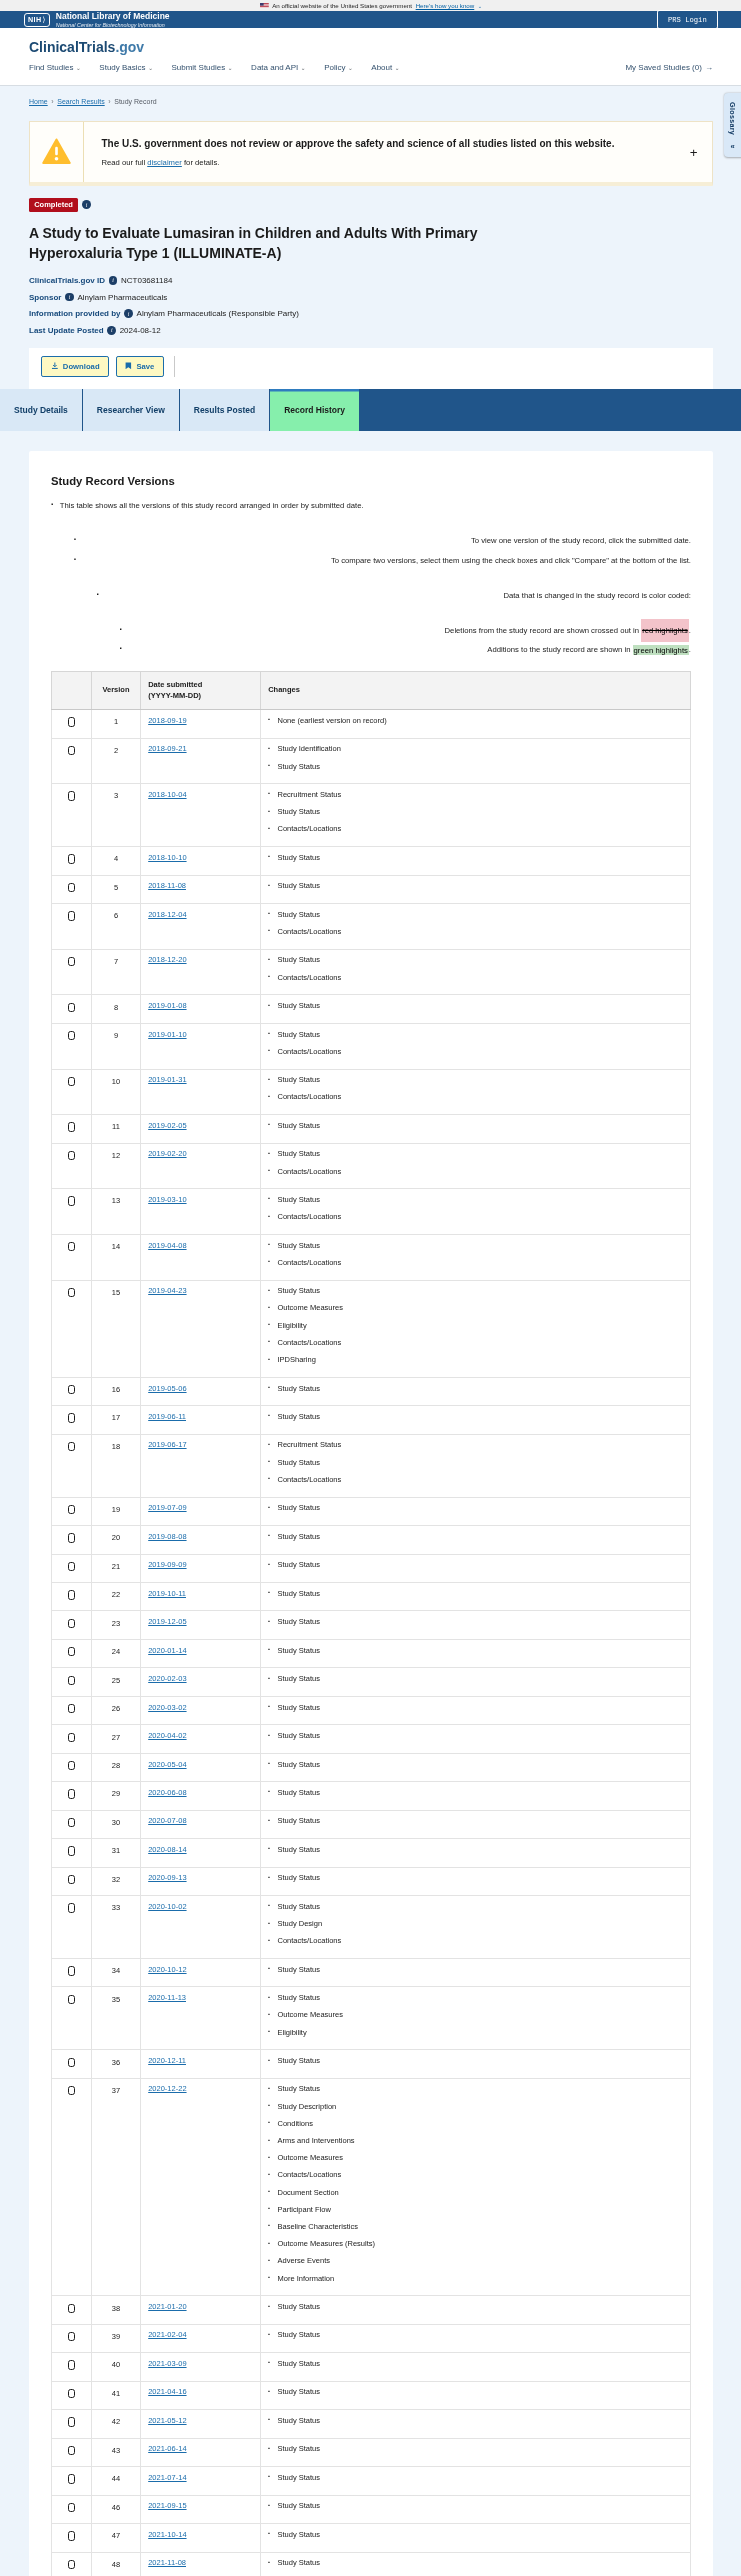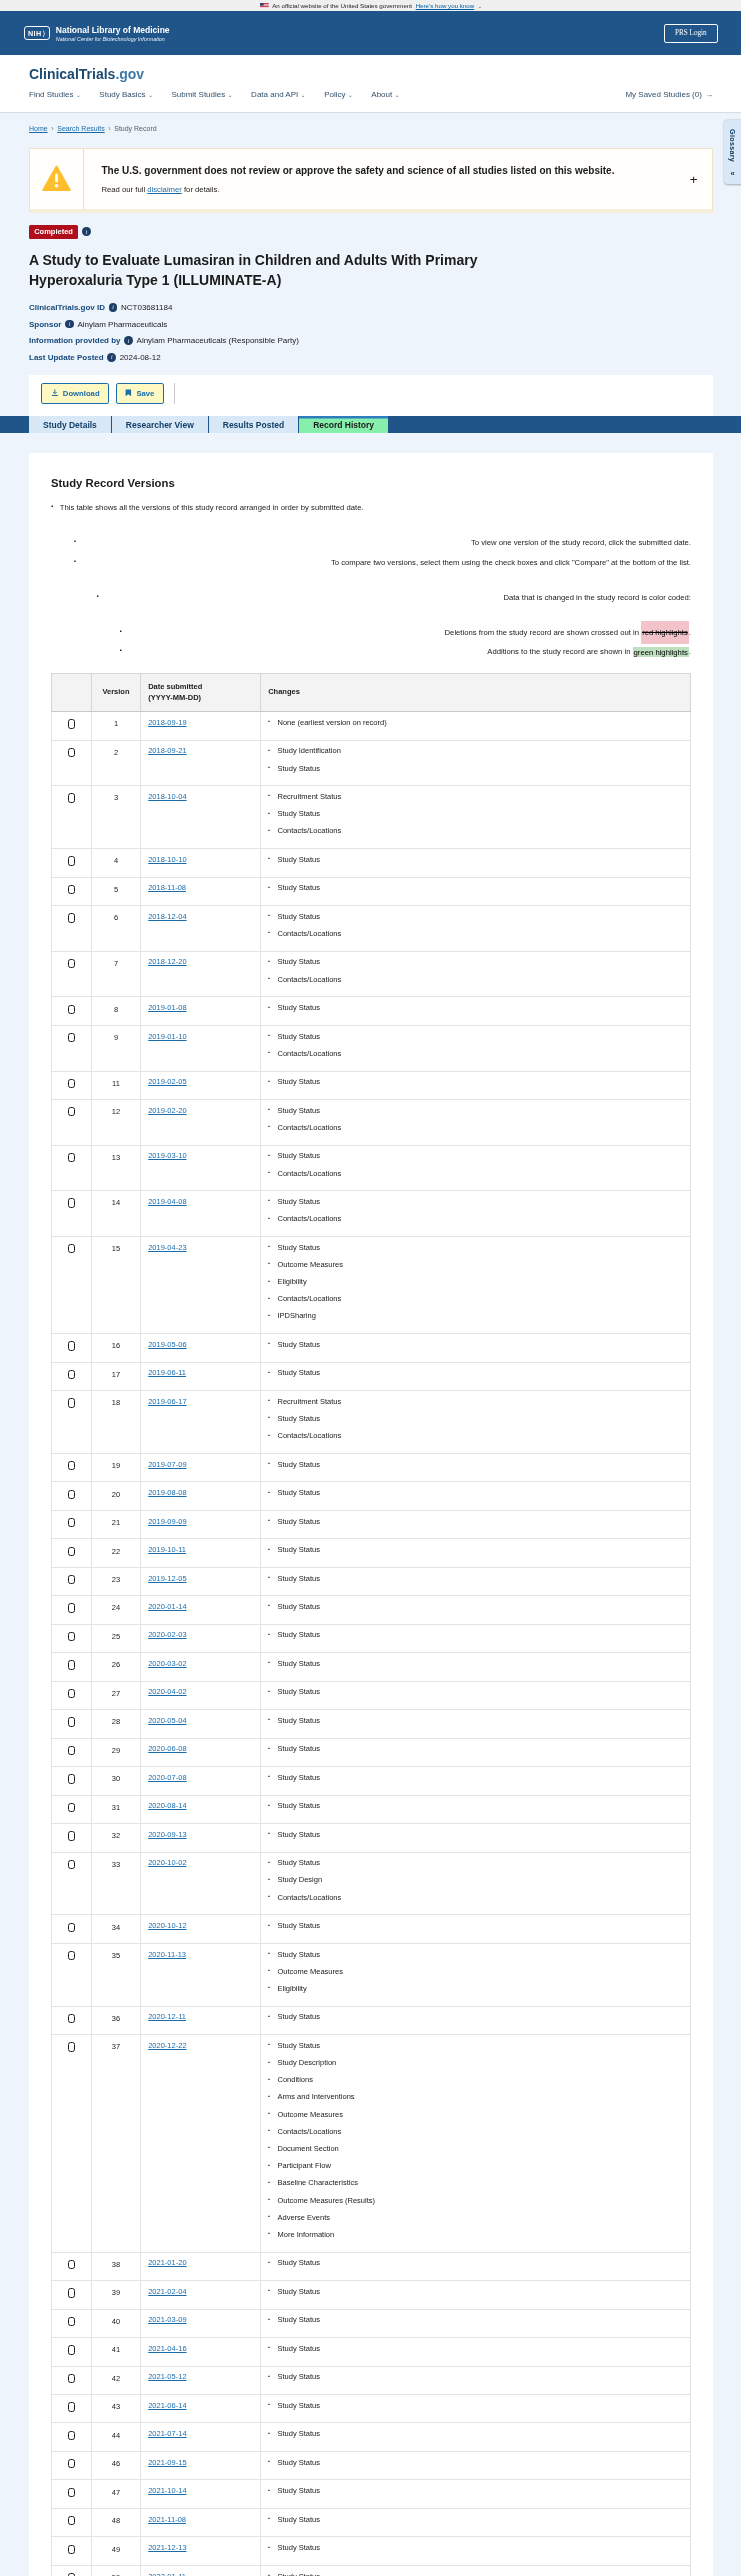--- a/index.html
+++ b/index.html
@@ -8,27 +8,27 @@
   a { cursor:pointer; }
 
   
   .gov-banner { height:11.3px; background:#f0f0f0; display:flex; align-items:center; justify-content:center; gap:3.6px; font-size:6.2px; color:#1b1b1b; }
   .flag-icon svg { display:block; }
   .banner-link { color:#005ea2; text-decoration:underline; }
   .banner-caret { color:#005ea2; font-size:5.2px; }
   .banner-caret::after { content:"\2304"; }
 
   
-  .nlm-header { height:44px; background:#20558a; display:flex; align-items:center; padding:0 24px; color:#fff; }
+  .nlm-header { height:17px; background:#20558a; display:flex; align-items:center; padding:0 24px; color:#fff; }
   .nih-mark { border:1px solid #fff; border-radius:3.1px; padding:1.5px 3.1px; font-weight:700; font-size:7.2px; letter-spacing:0.3px; display:inline-flex; align-items:center; }
   .nih-mark::after { content:"\27E9"; margin-left:1px; font-weight:400; }
   .nlm-titles { margin-left:6.2px; }
   .nlm-title { font-size:8.5px; font-weight:700; }
   .nlm-subtitle { font-size:5.4px; font-style:italic; margin-top:1px; color:#e8eef5; }
-  .prs-btn { margin-left:auto; background:transparent; border:0.5px solid #fff; border-radius:2.1px; color:#fff; font-size:7.2px; padding:4.6px 10.3px; font-family:Liberation Serif, serif; cursor:pointer; }
+  .prs-btn { margin-left:auto; background:transparent; border:0.5px solid #fff; border-radius:2.1px; color:#fff; font-size:7.2px; padding:4.6px 10.3px; font-family:Liberation Mono, monospace; cursor:pointer; }
 
   
   .site-header { background:#fff; padding:10.3px 29px 0; border-bottom:0.5px solid #d7dde3; height:58px; }
   .brand { font-size:14px; font-weight:800; color:#1c4a73; }
   .brand .gov { color:#3f7aa9; font-weight:700; }
   .site-nav { display:flex; align-items:center; gap:18.5px; margin-top:8.8px; font-size:8px; color:#34516e; }
   .nav-item { color:#34516e; text-decoration:none; font-weight:400; }
   .caret { color:#71767a; font-size:5.7px; margin-left:2.6px; }
   .caret::after { content:"\2304"; }
   .saved-link { margin-left:auto; color:#34516e; }
@@ -64,21 +64,21 @@
   .study-title { margin:12.4px 29px 0; font-size:14px; line-height:1.4; font-weight:700; max-width:526px; }
   .meta { margin:12.4px 29px 0; }
   .meta-row { display:flex; align-items:center; gap:3.6px; margin-bottom:7.7px; font-size:8px; }
   .meta-label { font-weight:700; color:#174a7c; }
 
   
   .action-card { background:#fff; margin:13.4px 29px 0; padding:7.7px 12.4px 12.4px; display:flex; align-items:center; gap:7.2px; }
   .action-btn { display:inline-flex; align-items:center; gap:4.6px; border:0.5px solid #1a6cab; background:#fef9c3; color:#1a6cab; border-radius:2.1px; font-size:7.7px; font-weight:700; padding:4.6px 8.2px; font-family:inherit; cursor:pointer; }
   .btn-divider { width:0.5px; height:20.6px; background:#c9c9c9; margin-left:3.1px; }
 
-  .tab-band { background:#20558a; height:17px; display:flex; padding-left:29px; }
+  .tab-band { background:#20558a; height:42px; display:flex; }
   .tab { display:flex; align-items:center; padding:0 14px; font-size:8.5px; font-weight:700; background:#d9e8f6; color:#123f68; margin-right:1px; cursor:pointer; }
   .tab.active { background:#86efac; color:#1b1b1b; box-shadow:inset 0 2.6px 0 #2f7cbf; }
 
   
   .card { background:#fff; margin:19.6px 29px 0; padding:24px 22px 30px; border-radius:2.1px; }
   .card h2 { font-size:11.3px; font-weight:700; }
   .instructions { margin-top:13.4px; }
   .instructions ul { list-style:none; }
   .instructions ul ul { padding-left:14px; margin-top:24px;text-align:right; }
   .instructions li { position:relative; padding-left:8.8px; font-size:7.7px; line-height:1.45; margin-bottom:8.2px; }
@@ -376,20 +376,33 @@
                 <ul class="chlist">
                   <li class="chitem">Study Status</li>
                   <li class="chitem">Contacts/Locations</li>
                 </ul>
               </td>
             </tr>
             <tr class="vrow">
               <td class="cb">
                 <div class="checkbox"></div>
               </td>
+              <td class="ver">10</td>
+              <td class="date"><a class="date-link">2019-01-31</a></td>
+              <td class="changes">
+                <ul class="chlist">
+                  <li class="chitem">Study Status</li>
+                  <li class="chitem">Contacts/Locations</li>
+                </ul>
+              </td>
+            </tr>
+            <tr class="vrow">
+              <td class="cb">
+                <div class="checkbox"></div>
+              </td>
               <td class="ver">11</td>
               <td class="date"><a class="date-link">2019-02-05</a></td>
               <td class="changes">
                 <ul class="chlist">
                   <li class="chitem">Study Status</li>
                 </ul>
               </td>
             </tr>
             <tr class="vrow">
               <td class="cb">

